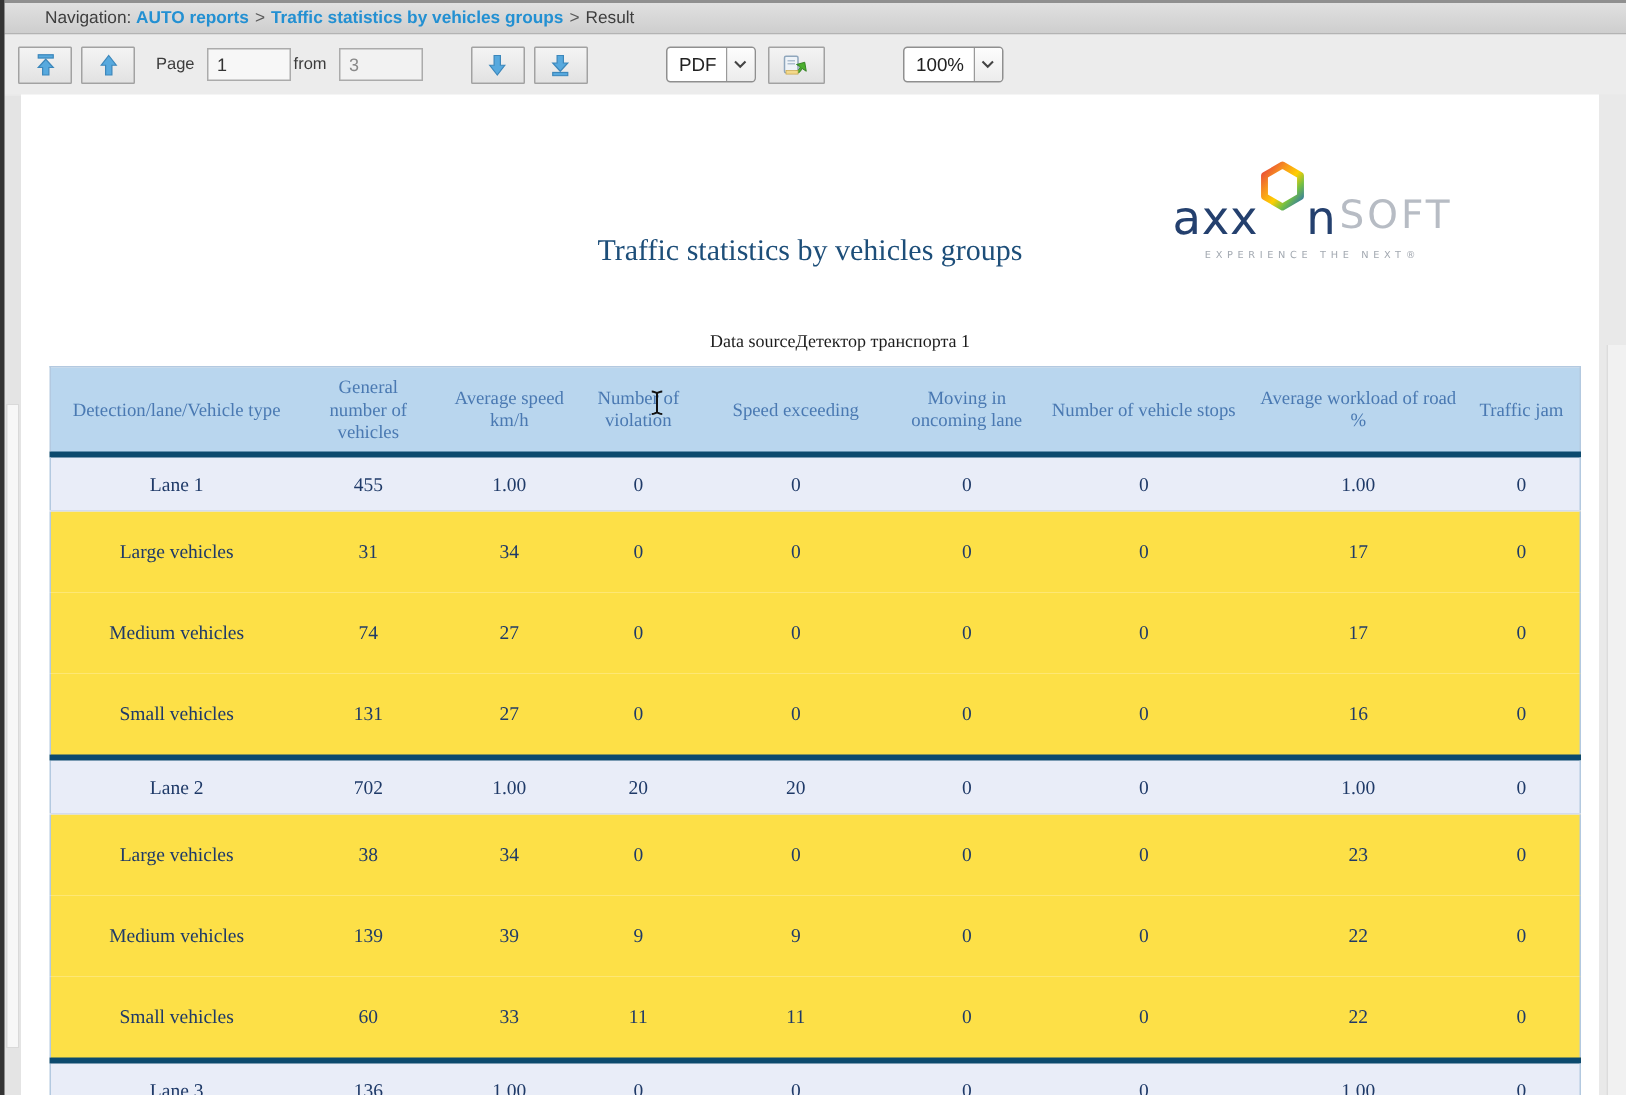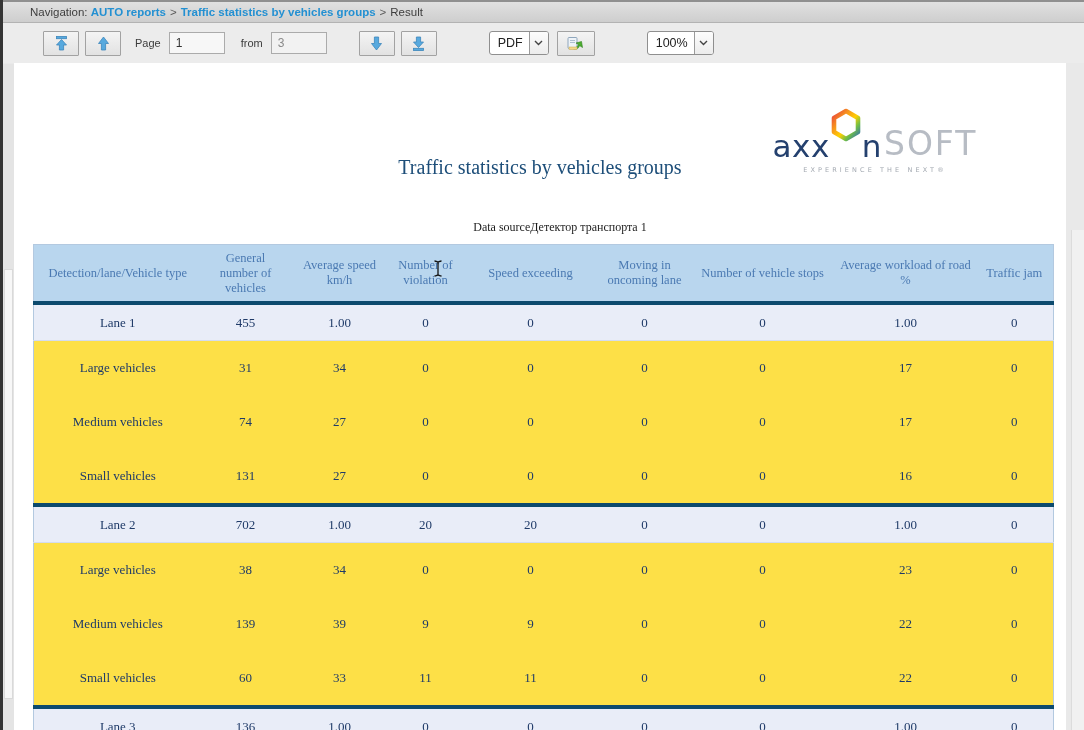--- a/index.html
+++ b/index.html
@@ -21,21 +21,21 @@
     border-top:2px solid #8f8f8f;border-bottom:1px solid #b3b3b3;
     display:flex;align-items:center;padding-left:27px;
     font-size:11.5px;color:#3e3e3e;white-space:pre;
   }
   .navbar .crumb-link{color:#2390d2;font-weight:bold;cursor:pointer;}
   .navbar .sep{color:#5a5a5a;padding:0 4px;}
 
   
   .toolbar{
     position:absolute;left:3px;right:0;top:23px;height:40px;
-    background:#ececec;display:flex;align-items:center;padding-left:40px;
+    background:#ececec;display:flex;align-items:center;padding-left:9px;
     font-size:11px;color:#333;
   }
   .tbtn{
     width:36px;height:25px;margin-right:6px;
     background:linear-gradient(#f4f4f4,#e2e2e2);
     border:1px solid #a2a2a2;border-radius:1px;
     display:flex;align-items:center;justify-content:center;cursor:pointer;padding:0;
   }
   .tbtn svg{display:block;}
   .tb-label{margin:0 8px 0 8px;color:#3c3c3c;}
@@ -56,21 +56,21 @@
     display:flex;align-items:center;justify-content:center;border-radius:0 2px 2px 0;
   }
 
   
   .page{
     position:absolute;left:14px;right:18px;top:63px;height:740px;background:#ffffff;
   }
   .logo{position:absolute;top:28px;right:88px;width:206px;text-align:center;}
   .logo-main{display:flex;align-items:center;justify-content:center;color:#24406e;}
   .logo-main .lt{font-family:"DejaVu Sans",sans-serif;font-size:31px;font-weight:500;letter-spacing:.5px;line-height:1;margin-top:40px;}
-  .logo-main .soft{font-family:"DejaVu Sans",sans-serif;font-size:33px;font-weight:400;color:#b7bcc4;letter-spacing:2px;line-height:1;margin-left:2px;margin-top:34px;}
+  .logo-main .soft{font-family:"DejaVu Sans",sans-serif;font-size:26px;font-weight:400;color:#b7bcc4;letter-spacing:2px;line-height:1;margin-left:2px;margin-top:34px;}
   .logo-main svg{margin:0 1px;}
   .logo-tagline{margin-top:4px;font-size:6.5px;letter-spacing:3.1px;color:#a3a9b1;font-family:"DejaVu Sans",sans-serif;}
 
   .report-title{
     position:absolute;left:0;right:0;top:93px;text-align:center;
     font-family:"Liberation Serif",serif;font-size:20px;color:#1d4e79;
   }
   .report-period{
     position:absolute;left:0;right:0;top:130px;text-align:center;
     font-family:"Liberation Serif",serif;font-size:13px;color:#1c1c1c;
@@ -121,21 +121,21 @@
     </button>
     <button class="tbtn">
       <span>
         <svg width="13" height="15" viewBox="0 0 13 15">
           <path d="M6.5 1 L11.5 7.5 H8.6 V14 H4.4 V7.5 H1.5 Z" fill="#57a9de" stroke="#3c87bb" stroke-width="0.8"></path>
         </svg>
       </span>
     </button>
     <span class="tb-label">Page</span>
     <input class="tb-input" type="text" value="1" style="">
-    <span class="tb-label" style="margin-left:16px;">from</span>
+    <span class="tb-label" style="margin-left:2px;">from</span>
     <input class="tb-input disabled" type="text" readonly="" value="3" style="">
     <span class="gap-lg"></span>
       <span class="gap-lg"></span>
     <button class="tbtn">
       <span>
         <svg width="13" height="15" viewBox="0 0 13 15">
           <path d="M6.5 14 L1.5 7.5 H4.4 V1 H8.6 V7.5 H11.5 Z" fill="#57a9de" stroke="#3c87bb" stroke-width="0.8"></path>
         </svg>
       </span>
     </button>

